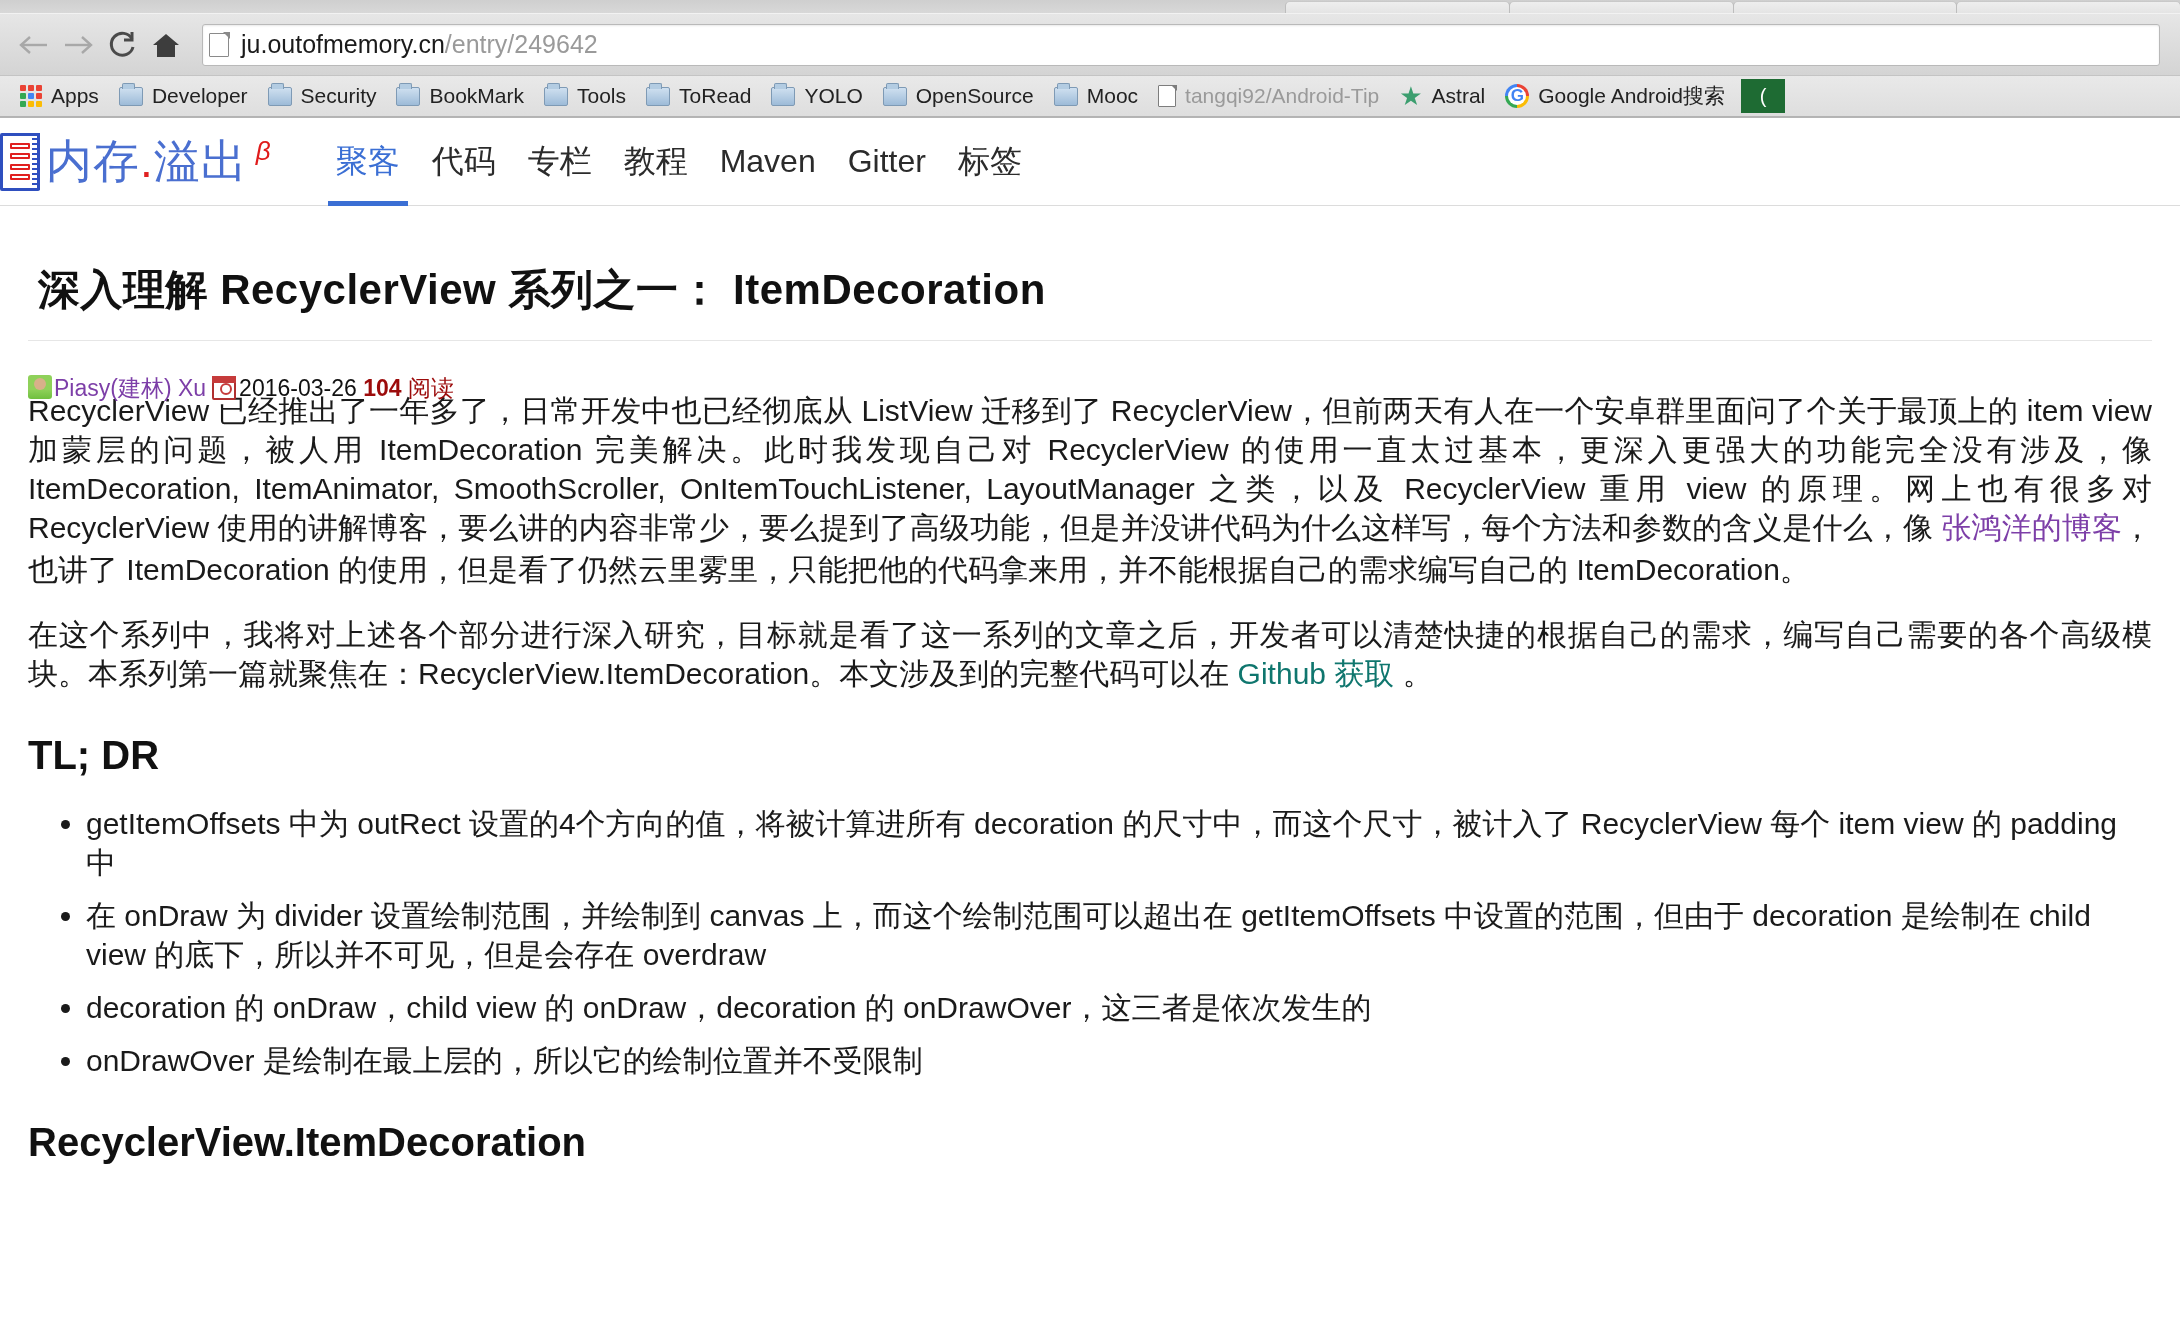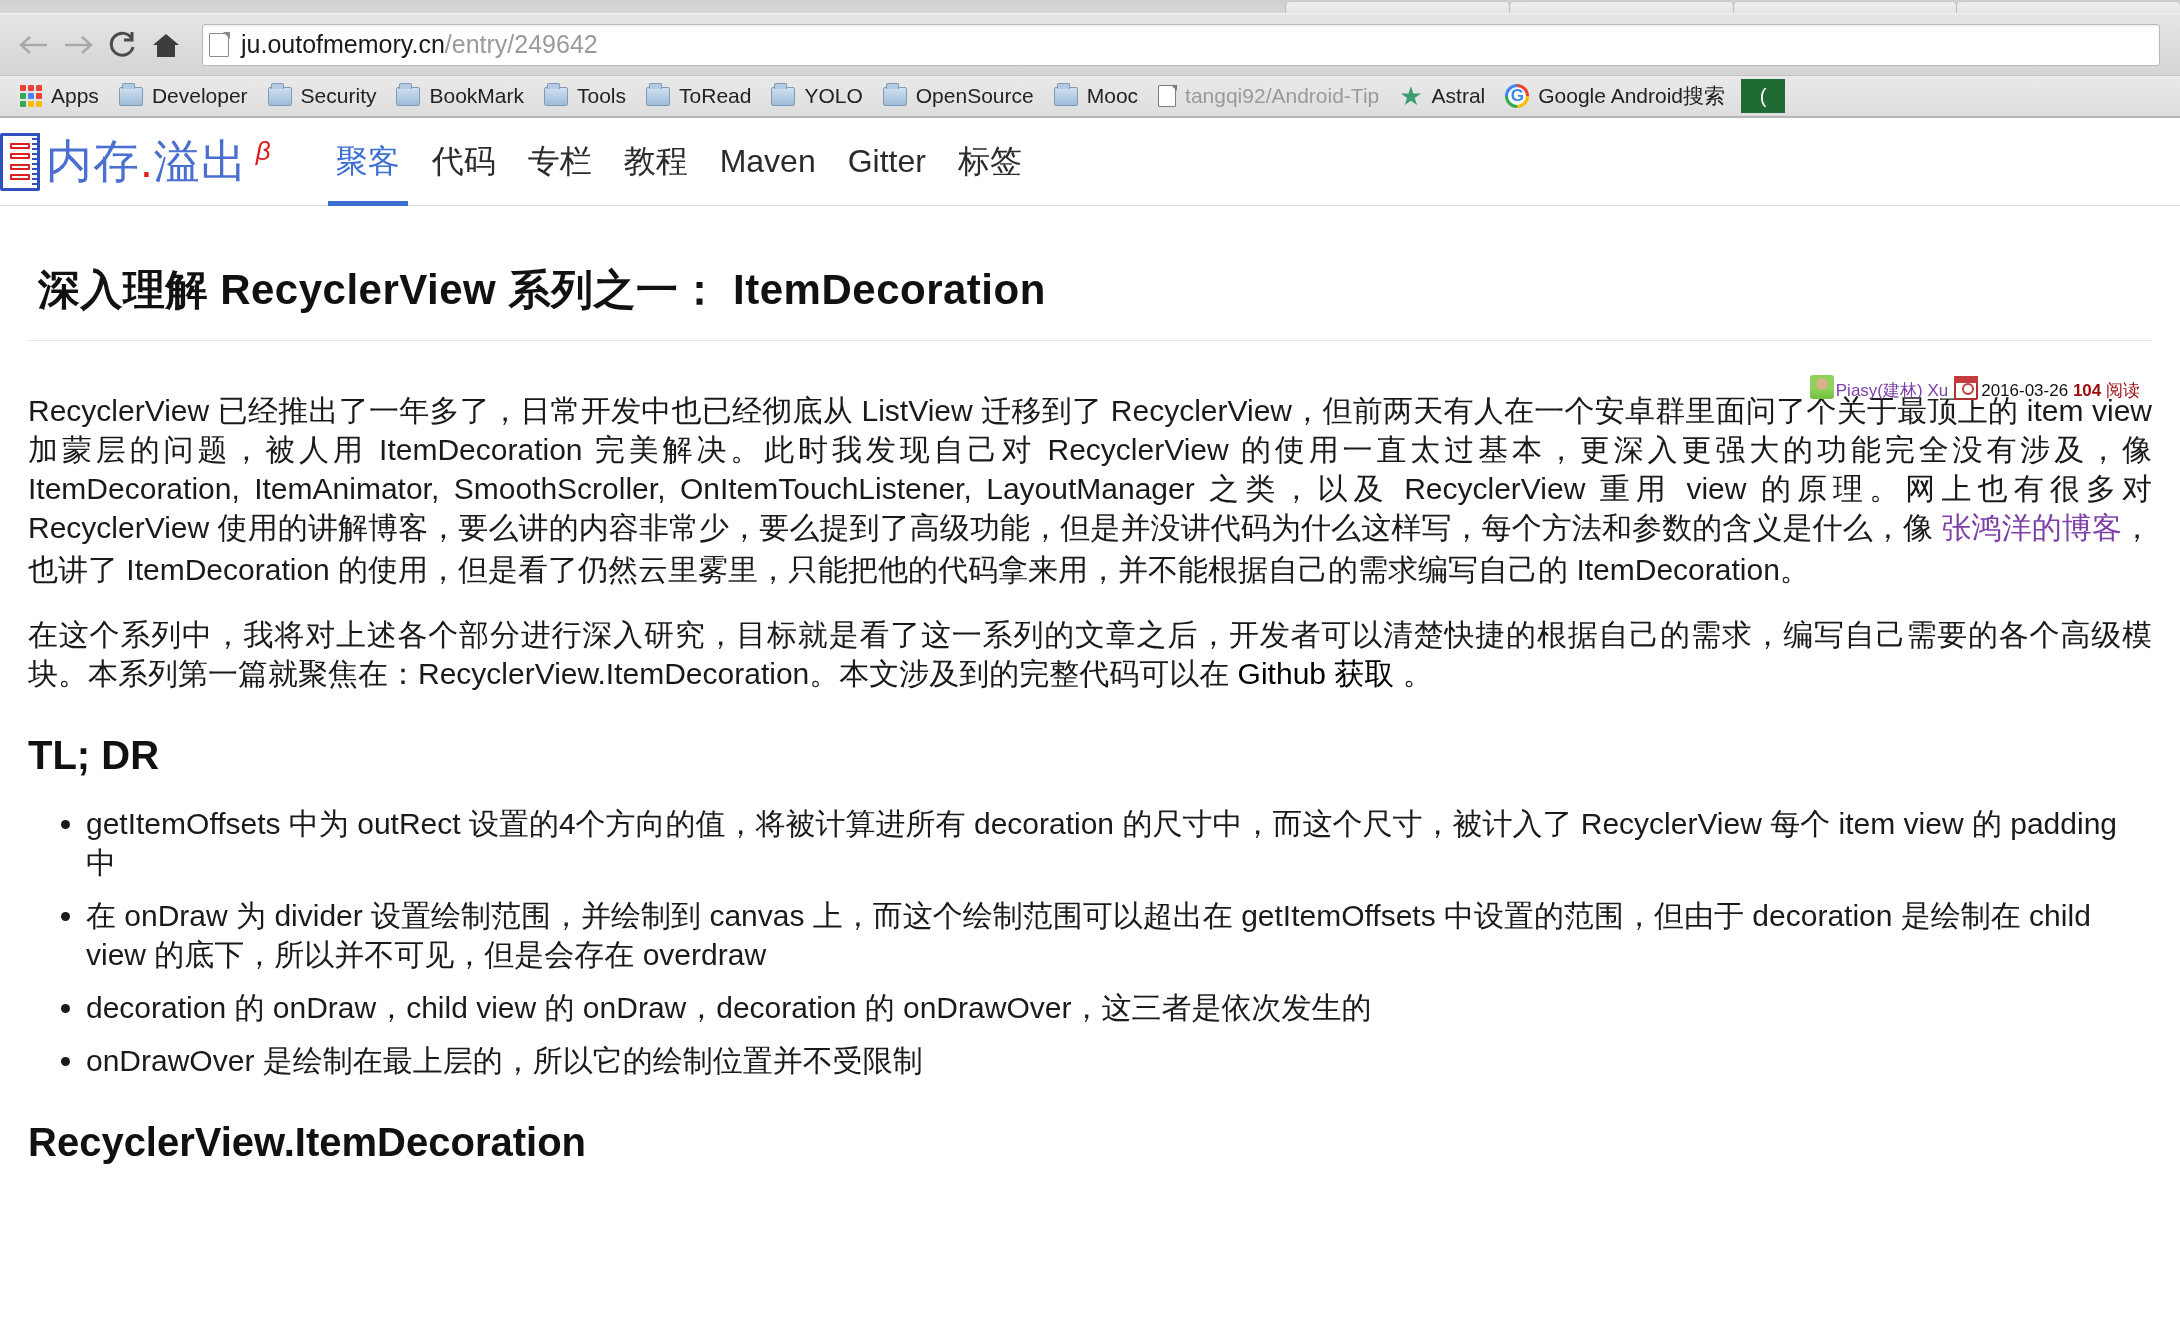--- a/index.html
+++ b/index.html
@@ -254,22 +254,21 @@
   }
   #article-title {
     font-size: 42px;
     font-weight: bold;
     color: #111;
     padding: 28px 0 22px 10px;
     border-bottom: 1px solid #e6e6e6;
     letter-spacing: .5px;
   }
   #meta {
-    text-align: right;
-    font-size: 17px;
+    font-size: 23px;
     padding: 8px 12px 0 0;
     line-height: 1.2;
     height: 0;
     position: relative;
     top: -2px;
   }
   #meta .author { color: #7d3fa8; }
   #meta .date { color: #111; }
   #meta .count { color: #9c0b0b; font-weight: bold; }
   #meta .reads { color: #9c0b0b; }
@@ -310,21 +309,21 @@
   }
 
   p.para {
     font-size: 30px;
     line-height: 1.30;
     color: #1a1a1a;
     margin: 14px 0 26px 0;
     text-align: justify;
   }
   p.para a.visited { color: #7d3fa8; text-decoration: none; font-family: Liberation Mono, monospace; }
-  p.para a.link    { color: #000000; text-decoration: none; }
+  p.para a.link    { color: #0f766e; text-decoration: none; }
 
   h2.section {
     font-size: 40px;
     font-weight: bold;
     color: #111;
     margin: 40px 0 26px 0;
   }
   ul.bullets {
     margin: 0;
     padding-left: 58px;

